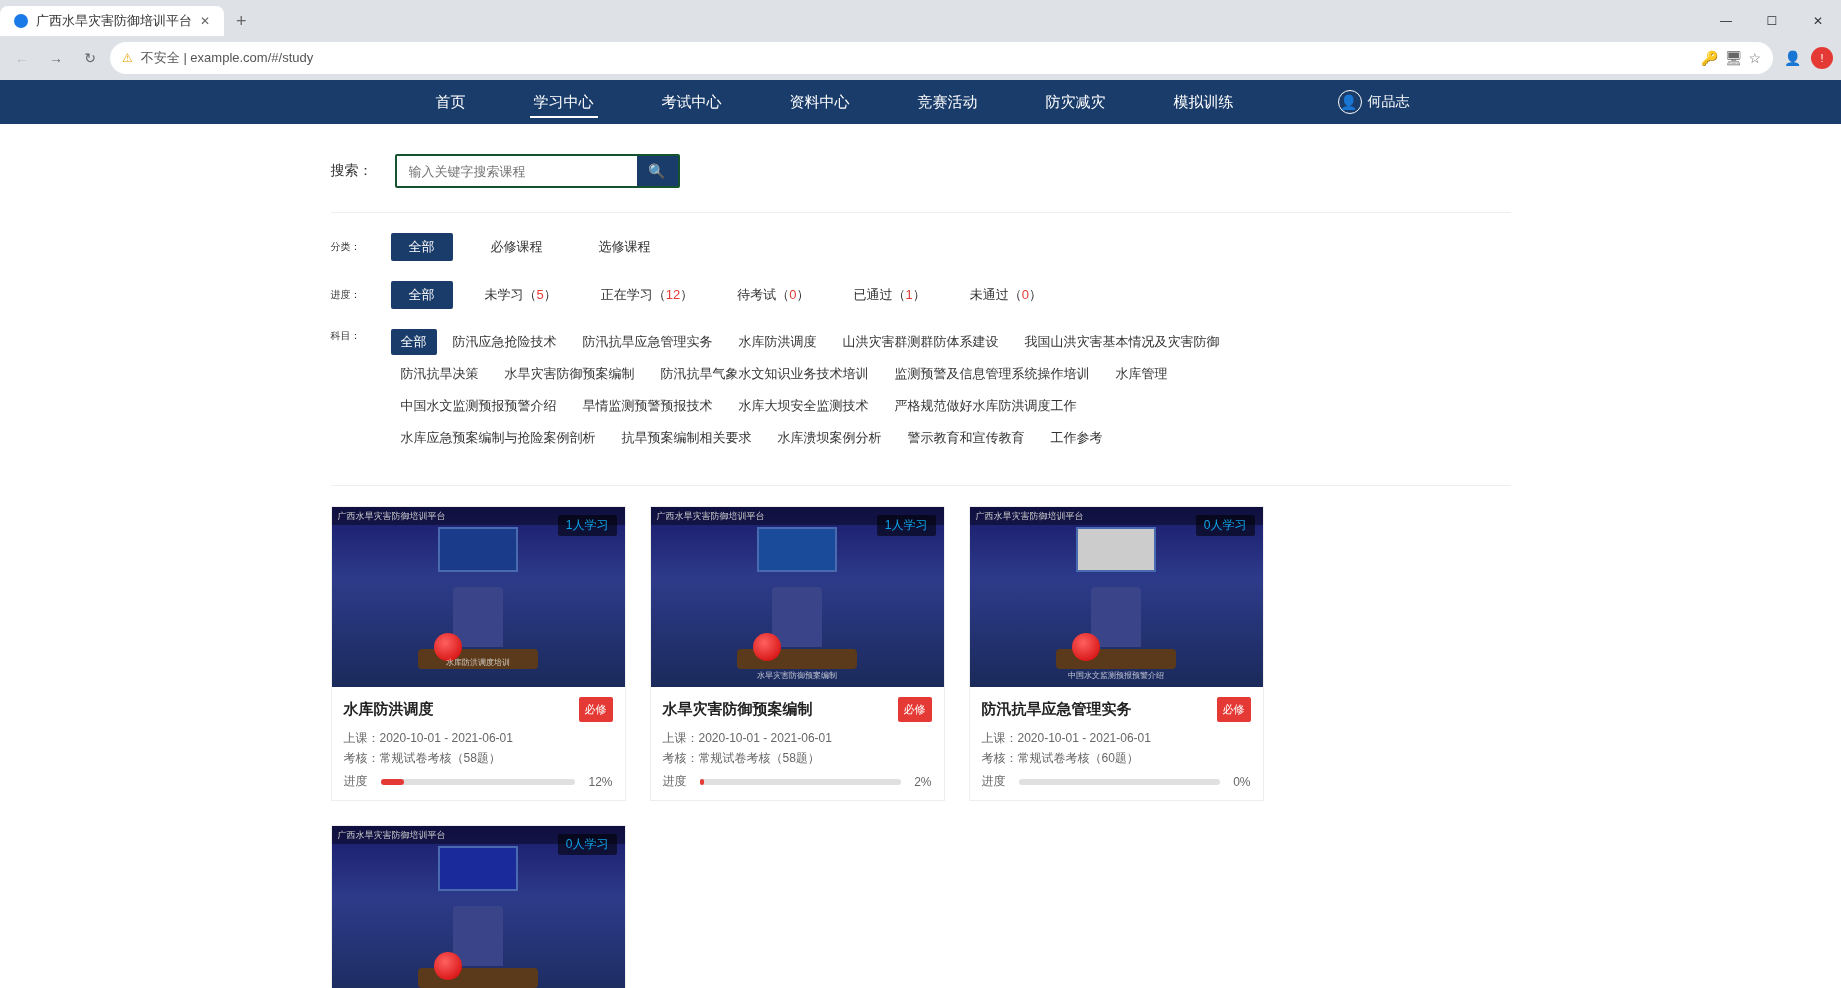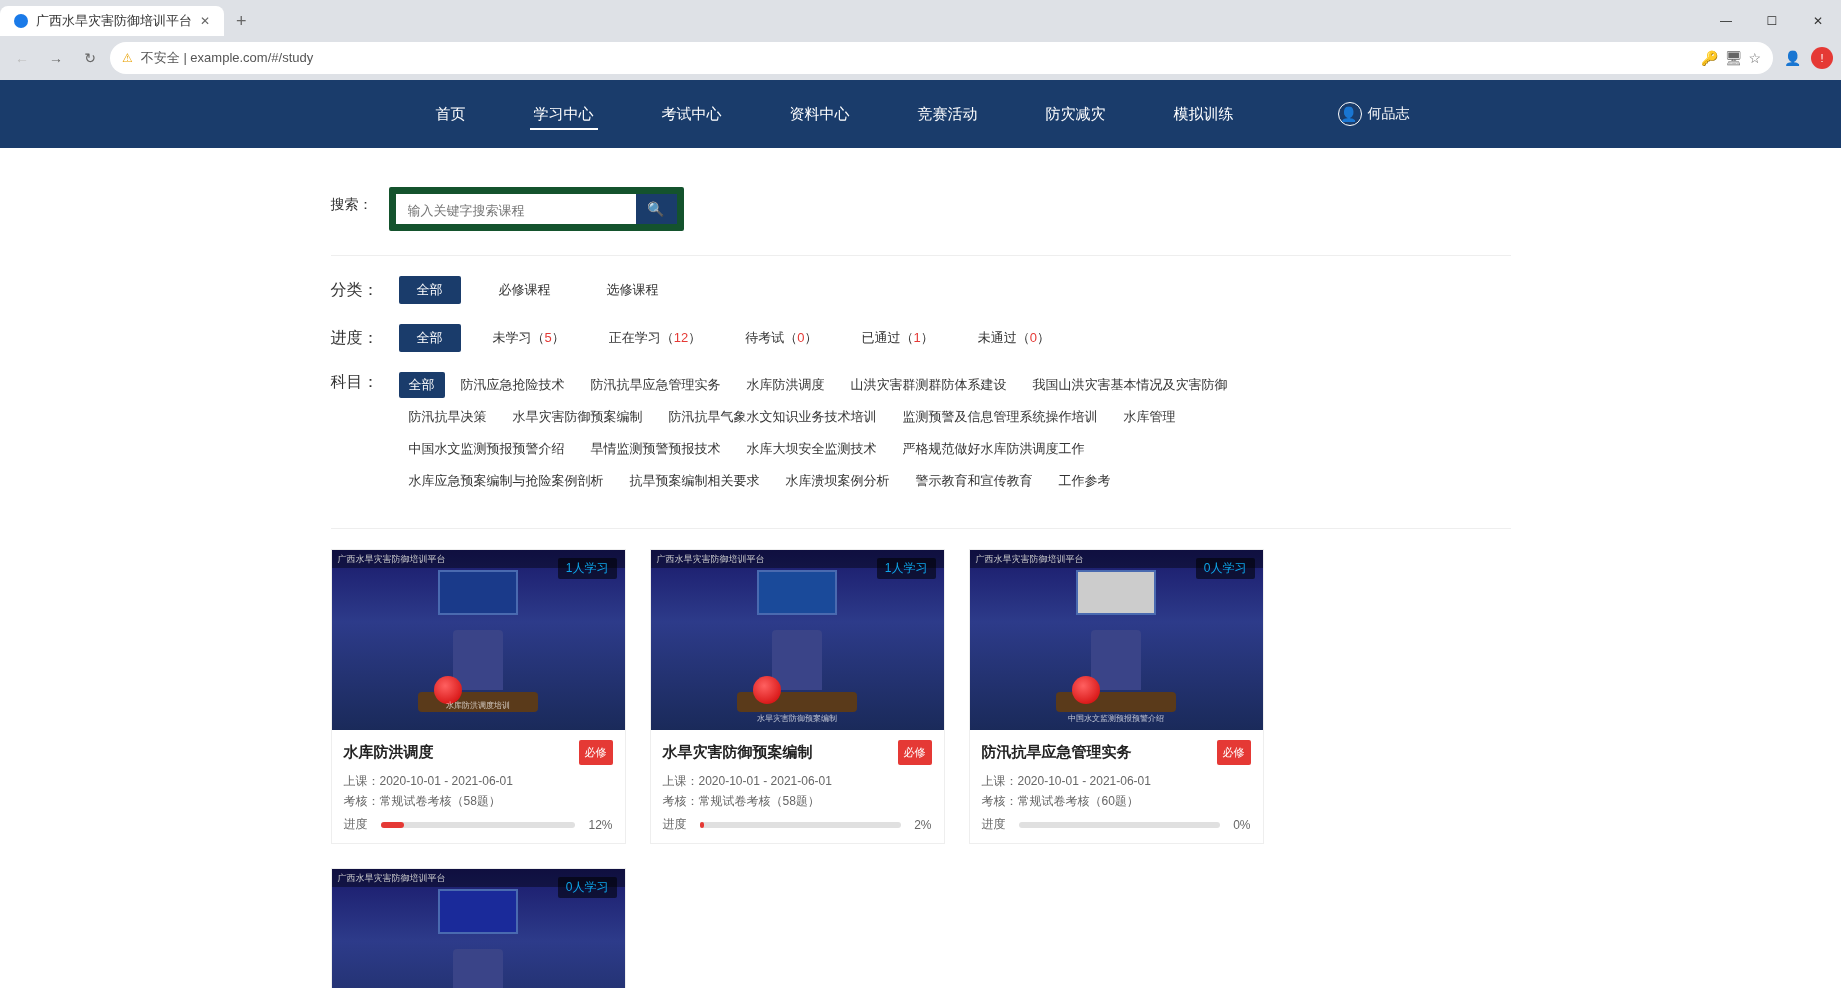--- a/index.html
+++ b/index.html
@@ -18,38 +18,38 @@
     .address-bar { display: flex; align-items: center; background: #dee1e6; padding: 4px 8px; gap: 6px; height: 44px; }
     .nav-btn { width: 28px; height: 28px; display: flex; align-items: center; justify-content: center; border-radius: 50%; cursor: pointer; color: #666; font-size: 14px; }
     .nav-btn.disabled { color: #bbb; cursor: default; }
     .url-bar { flex: 1; display: flex; align-items: center; background: #fff; border-radius: 20px; padding: 4px 12px; height: 32px; gap: 8px; }
     .url-warning { color: #e8a000; font-size: 12px; }
     .url-actions { margin-left: auto; display: flex; gap: 6px; color: #666; font-size: 14px; }
     .toolbar-icons { display: flex; align-items: center; gap: 4px; }
     .toolbar-icon { width: 28px; height: 28px; display: flex; align-items: center; justify-content: center; border-radius: 50%; cursor: pointer; color: #555; font-size: 14px; }
 
     
-    .site-nav { background: #1a3c6b; display: flex; align-items: center; justify-content: center; height: 68px; gap: 60px; }
+    .site-nav { background: #1a3c6b; display: flex; align-items: center; justify-content: center; height: 44px; gap: 60px; }
     .nav-item { color: #fff; font-size: 15px; cursor: pointer; padding: 6px 4px; }
     .nav-user { display: flex; align-items: center; gap: 6px; color: #fff; font-size: 14px; cursor: pointer; margin-left: 40px; }
     .nav-user-icon { width: 24px; height: 24px; border-radius: 50%; border: 1.5px solid #fff; display: flex; align-items: center; justify-content: center; font-size: 14px; }
 
     
     .main-content { background: #fff; max-width: 1300px; margin: 0 auto; padding: 30px 60px 40px; min-height: 600px; }
 
     
-    .search-row { display: flex; align-items: center; margin-bottom: 24px; gap: 16px; }
+    .search-row { display: flex; align-items: center; margin-bottom: 24px; gap: 22px; }
     .search-label { color: #333; font-size: 14px; min-width: 40px; }
-    .search-input-wrap { display: flex; align-items: flex-end; border: 7px solid #14532d; border-radius: 2px; overflow: hidden; margin-top: 9px; }
+    .search-input-wrap { display: flex; align-items: center; border: 2px solid #14532d; border-radius: 2px; overflow: hidden; }
     .search-input { border: none; outline: none; padding: 6px 12px; font-size: 13px; width: 240px; color: #999; }
     .search-btn { background: #1a3c6b; border: none; padding: 7px 12px; cursor: pointer; color: #fff; font-size: 14px; }
 
     
     .filter-row { display: flex; align-items: center; margin-bottom: 20px; gap: 20px; flex-wrap: wrap; }
-    .filter-label { color: #333; font-size: 16px; min-width: 40px; }
+    .filter-label { color: #333; font-size: 10px; min-width: 40px; }
     .filter-btn { padding: 5px 18px; font-size: 13px; border: none; cursor: pointer; border-radius: 2px; }
     .filter-btn.active { background: #1a3c6b; color: #fff; }
     .filter-btn.inactive { background: transparent; color: #333; }
     .filter-tag { padding: 5px 12px; font-size: 13px; cursor: pointer; color: #333; background: transparent; border: none; }
 
     
     .subject-section { margin-bottom: 28px; }
     .subject-row { display: flex; align-items: center; flex-wrap: wrap; gap: 6px; margin-bottom: 6px; }
     .subject-item { padding: 4px 10px; font-size: 13px; cursor: pointer; color: #333; }
     .subject-item.active { background: #1a3c6b; color: #fff; border-radius: 2px; }

